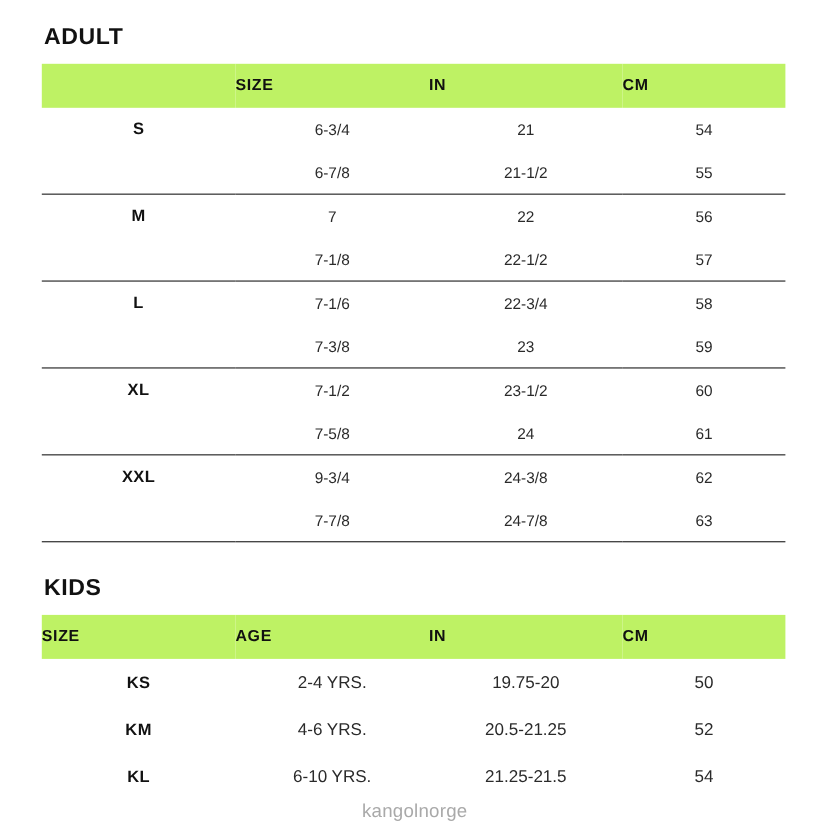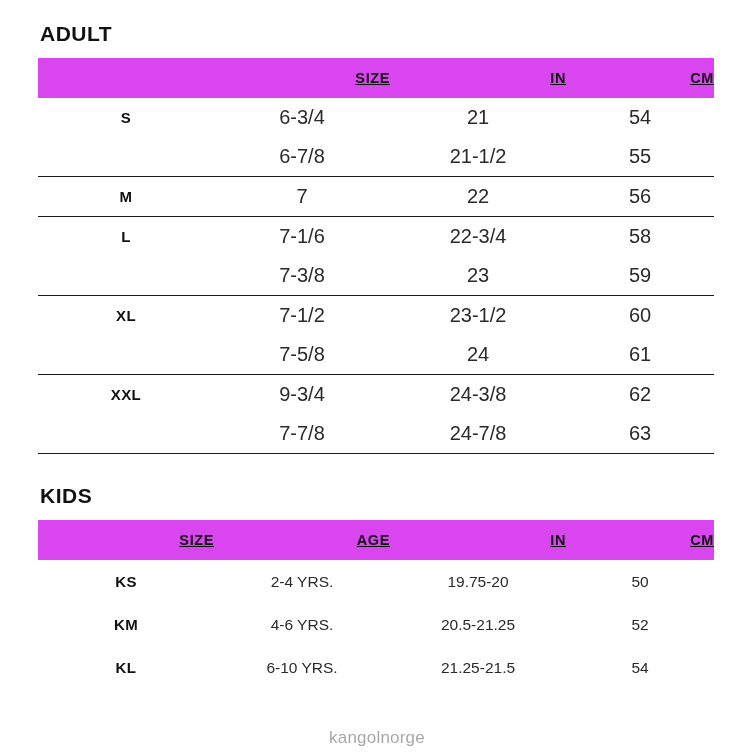--- a/index.html
+++ b/index.html
@@ -35,35 +35,34 @@
     width: 676px;
     border-collapse: collapse;
     table-layout: fixed;
   }
   table.size-table col.c1 { width: 176px; }
   table.size-table col.c2 { width: 176px; }
   table.size-table col.c3 { width: 176px; }
   table.size-table col.c4 { width: 148px; }
 
   table.size-table thead th {
-    background: #d946ef;
+    background: #bef264;
     font-size: 14.5px;
     font-weight: bold;
     letter-spacing: 0.6px;
     color: #111111;
     height: 40px;
-    text-align: right;
+    text-align: left;
     padding: 0;
     border: none;
-    text-decoration: underline;
   }
   table.size-table tbody td {
     height: 39px;
     text-align: center;
-    font-size: 20px;
+    font-size: 14px;
     color: #2a2a2a;
     padding: 0;
     border: none;
     vertical-align: middle;
   }
   table.size-table tbody td.lbl {
     font-weight: bold;
     font-size: 15px;
     color: #111111;
     letter-spacing: 0.4px;
@@ -132,20 +131,26 @@
         <td>21-1/2</td>
         <td>55</td>
       </tr>
 
       <tr class="group-start">
         <td class="lbl">M</td>
         <td>7</td>
         <td>22</td>
         <td>56</td>
       </tr>
+      <tr>
+        <td class="lbl"></td>
+        <td>7-1/8</td>
+        <td>22-1/2</td>
+        <td>57</td>
+      </tr>
 
       <tr class="group-start">
         <td class="lbl">L</td>
         <td>7-1/6</td>
         <td>22-3/4</td>
         <td>58</td>
       </tr>
       <tr>
         <td class="lbl"></td>
         <td>7-3/8</td>

